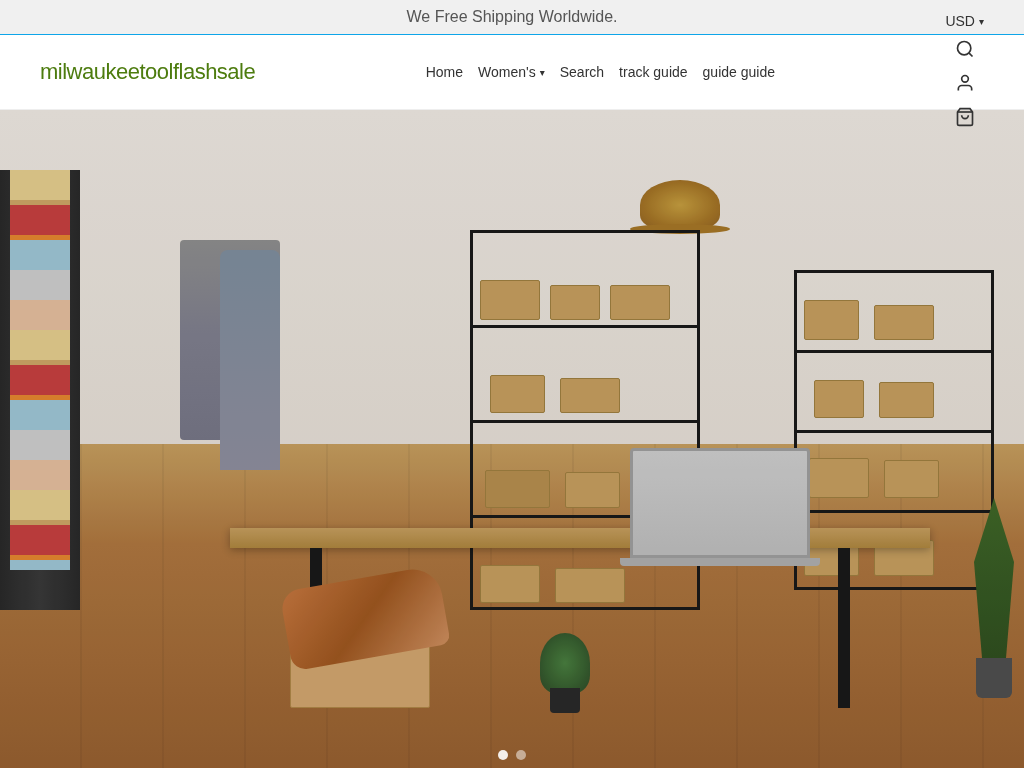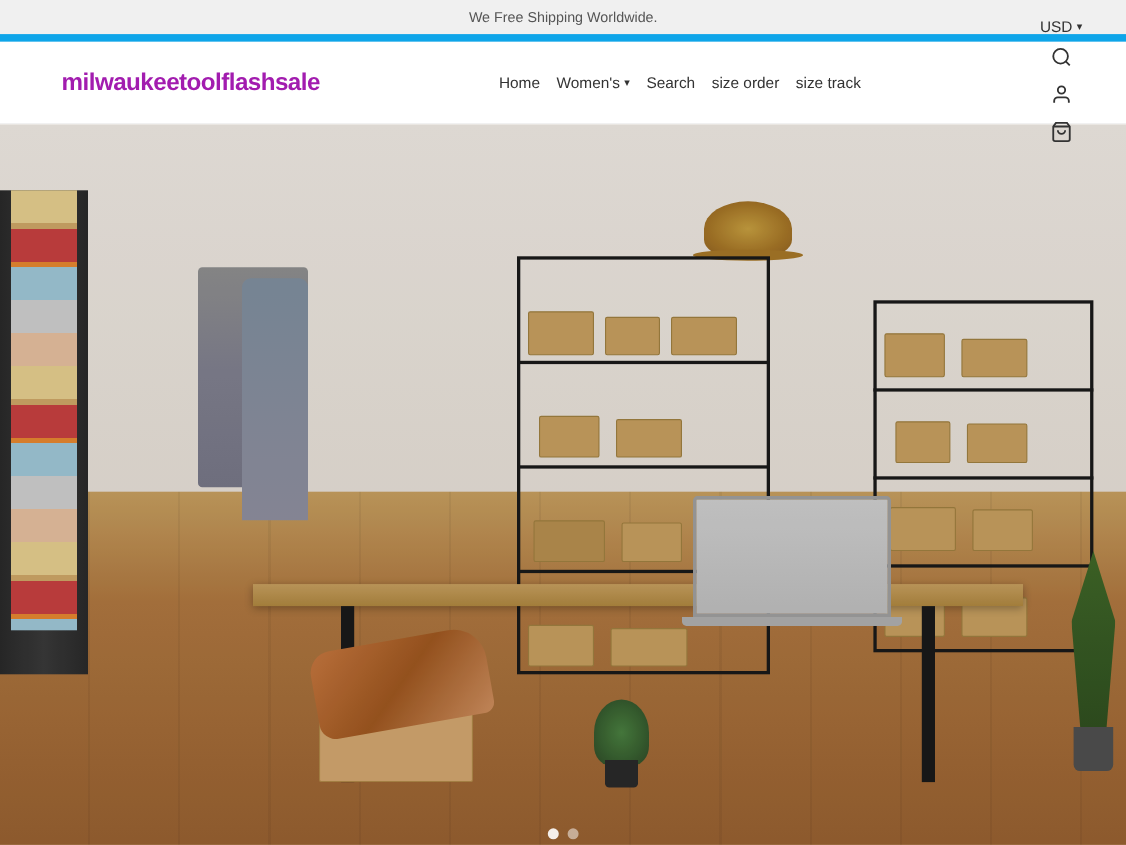--- a/index.html
+++ b/index.html
@@ -3,46 +3,45 @@
   <meta charset="utf-8">
   <style>
     * { margin: 0; padding: 0; box-sizing: border-box; }
     body { font-family: -apple-system, BlinkMacSystemFont, 'Segoe UI', Arial, sans-serif; width: 1024px; height: 768px; overflow: hidden; background: #f5f5f5; }
 
     
     .announcement-bar {
       background: #f0f0f0;
       text-align: center;
       padding: 8px 0;
-      font-size: 13px;
+      font-size: 16px;
       color: #555;
-      border-bottom: 7px solid #0ea5e9;
+      border-bottom: 1px solid #0ea5e9;
     }
 
     
     .header {
       background: #fff;
       display: flex;
       align-items: center;
       justify-content: space-between;
       padding: 0 40px;
       height: 75px;
       border-bottom: 1px solid #eee;
       position: relative;
       z-index: 10;
     }
 
     .logo {
       font-size: 22px;
-      font-weight: 700;
-      color: #a21caf;
+      font-weight: 400;
+      color: #4d7c0f;
       letter-spacing: -0.5px;
       text-decoration: none;
       white-space: nowrap;
-      margin-left: 16px;
     }
 
     .nav {
       display: flex;
       align-items: center;
       gap: 15px;
     }
 
     .nav-link {
       font-size: 14px;
@@ -446,23 +445,23 @@
 
   <a class="logo">milwaukeetoolflashsale</a>
 
   <nav class="nav">
     <a class="nav-link">Home</a>
 
     <a class="nav-link nav-link-dropdown">Women's</a>
 
     <a class="nav-link">Search</a>
 
-    <a class="nav-link">size order</a>
-
-    <a class="nav-link">size track</a>
+    <a class="nav-link">track guide</a>
+
+    <a class="nav-link">guide guide</a>
   </nav>
 
   <div class="header-right">
     <button class="currency-selector">USD</button>
 
     <button class="icon-btn">
       <svg width="20" height="20" viewBox="0 0 24 24" fill="none" stroke="#333" stroke-width="2">
         <circle cx="11" cy="11" r="8"></circle>
         <line x1="21" y1="21" x2="16.65" y2="16.65"></line>
       </svg>

